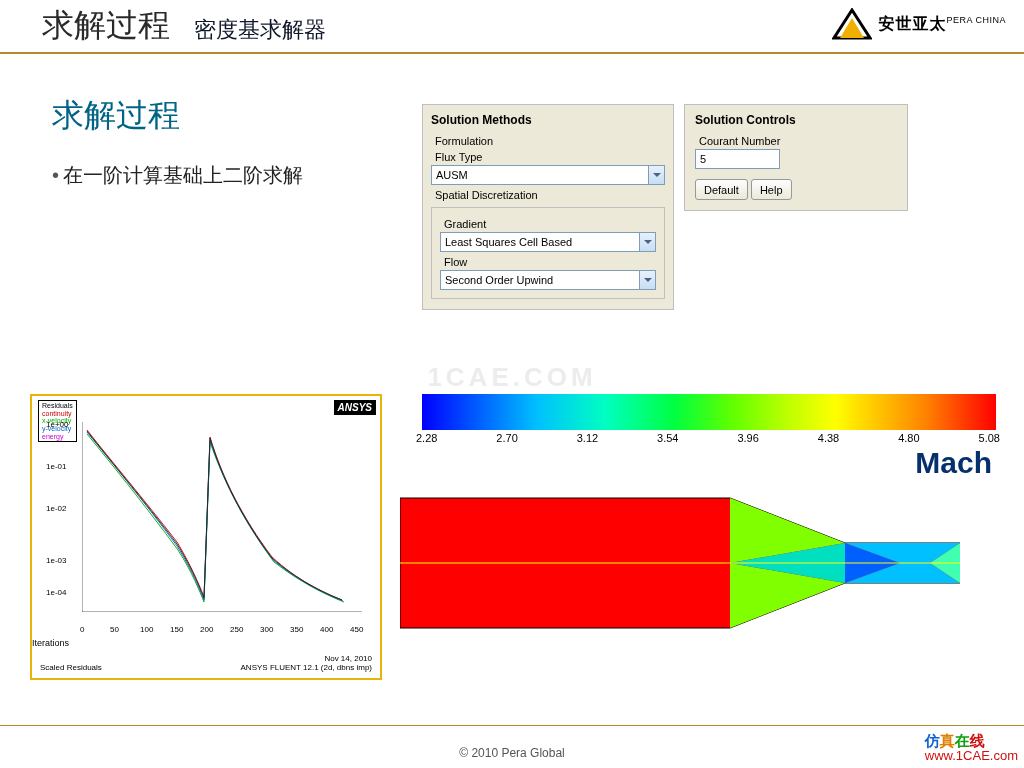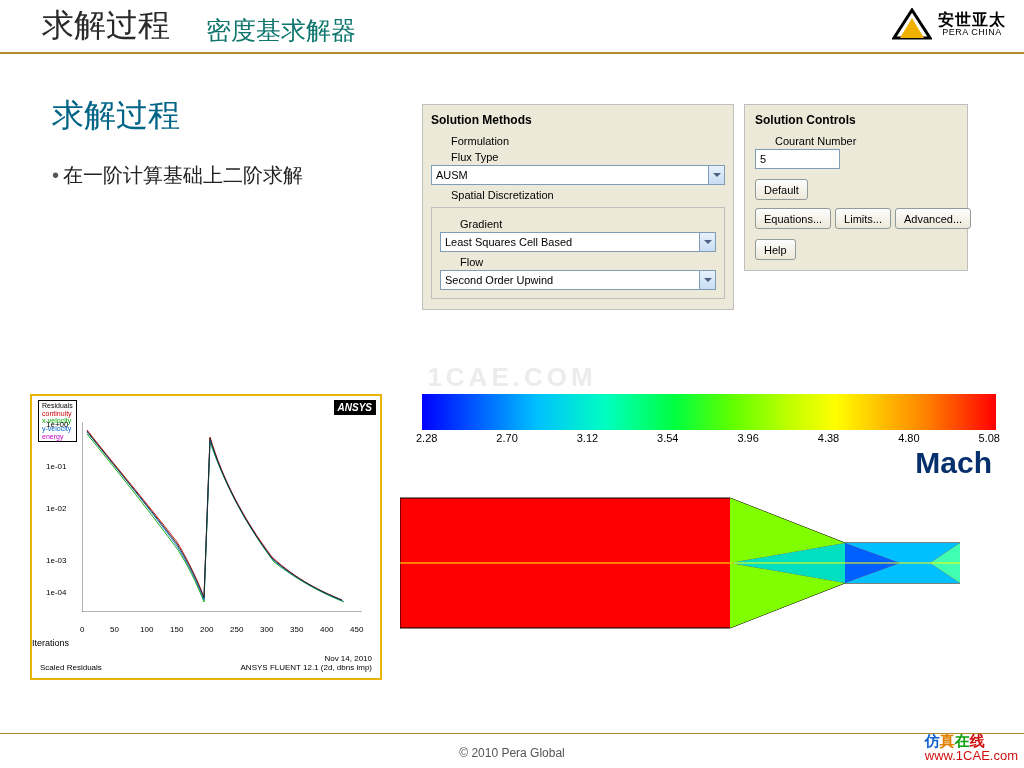--- a/index.html
+++ b/index.html
@@ -15,28 +15,28 @@
     height: 54px;
     border-bottom: 2px solid #b08c2a;
     display: flex; align-items: center;
     padding: 0 32px 0 42px;
     position: relative;
   }
   .title-main {
     font-size: 32px; color: #2a2a2a; font-weight: 400;
   }
   .title-sub {
-    font-size: 25px; color: #0f766e; margin-left: 36px; margin-top:8px;
+    font-size: 22px; color: #0f172a; margin-left: 24px; margin-top:8px;
   }
   .logo-area {
     position: absolute; right: 18px; top: 8px;
     display: flex; align-items: center; gap: 6px;
   }
   .logo-area svg { display:block; }
-  .logo-text { display:flex; flex-direction:column; line-height:1;align-items:center; }
+  .logo-text { display:flex; flex-direction:row; line-height:1; }
   .logo-cn { font-size:16px; font-weight:bold; color:#000; letter-spacing:1px; }
   .logo-en { font-size:9px; color:#000; letter-spacing:0.5px; }
 
   
   .content { position: relative; padding: 40px 42px 0 52px; }
   .left-col { width: 330px; }
   .section-title {
     font-size: 32px; color: #006487; font-weight: 400;
     margin-bottom: 24px;
   }
@@ -48,23 +48,23 @@
 
   
   .panel-area {
     position: absolute; top: 104px; left: 422px;
     display: flex; gap: 10px; align-items: flex-start;
   }
   .panel {
     background: #ece9d8; border: 1px solid #bfbfbf;
     font-family: Tahoma, Arial, sans-serif; font-size: 11px; color:#000;
   }
-  .panel.methods { width: 312px; padding: 8px 8px 10px 8px; }
+  .panel.methods { width: 252px; padding: 8px 8px 10px 8px; }
   .panel-title { font-weight: bold; font-size: 12px; margin-bottom: 8px; }
-  .field-lbl { font-size: 11px; margin: 4px 0 2px 20px; }
+  .field-lbl { font-size: 11px; margin: 4px 0 2px 4px; }
   .select {
     display: flex; align-items: center; justify-content: space-between;
     background: #fff; border: 1px solid #7f9db9;
     height: 20px; padding: 0 0 0 4px; width: 100%;
   }
   .select .arrow {
     width: 16px; height: 18px; background: linear-gradient(#e7f1fb,#c8ddf4);
     border-left: 1px solid #7f9db9; display:flex; align-items:center; justify-content:center;
   }
   .select .arrow::after { content:""; border:4px solid transparent; border-top:4px solid #4d6185; margin-top:4px; }
@@ -129,21 +129,21 @@
     margin-left:22px; margin-right:4px;
   }
   .colorbar-ticks { display:flex; justify-content:space-between; font-size:11px; color:#000; margin:2px 0 0 16px;gap:33px;}
   .mach-title { text-align:right; font-size:30px; color:#062f6e; font-weight:bold; margin-top:2px; padding-right:8px;}
   .mach-plot { margin-top:8px; height:150px; position:relative; }
 
   
   .footer {
     position:absolute; bottom:8px; left:0; width:100%;
     border-top:1px solid #b08c2a; text-align:center;
-    font-size:12px; color:#555; padding-top:12px;
+    font-size:12px; color:#555; padding-top:20px;
   }
   .sim-badge {
     position:absolute; right:6px; bottom:4px; font-size:15px; line-height:1.15;
     text-align:left;
   }
   .sim-badge .ln1{}
   .sim-badge .ln1 span{font-weight:bold;}
   .sim-badge .c1{color:#1060d0;} .sim-badge .c2{color:#e08000;}
   .sim-badge .c3{color:#10a010;} .sim-badge .c4{color:#d01010;}
   .sim-badge .ln2{color:#d01010; font-size:13px;}
@@ -201,31 +201,20 @@
 
   <div class="panel controls">
     <div class="panel-title">Solution Controls</div>
     <div class="field-lbl">Courant Number</div>
     <div class="textbox">
         <span>5</span>
       </div>
     <button class="btn solo">
         <span>Default</span>
       </button>
-    <div class="btn-row">
-      <button class="btn">
-          <span>Equations...</span>
-        </button>
-      <button class="btn">
-          <span>Limits...</span>
-        </button>
-      <button class="btn">
-          <span>Advanced...</span>
-        </button>
-    </div>
     <button class="btn solo">
         <span>Help</span>
       </button>
   </div>
 </div>
 
 <div class="watermark">1CAE.COM</div>
 
 <div class="bottom-row">
 

